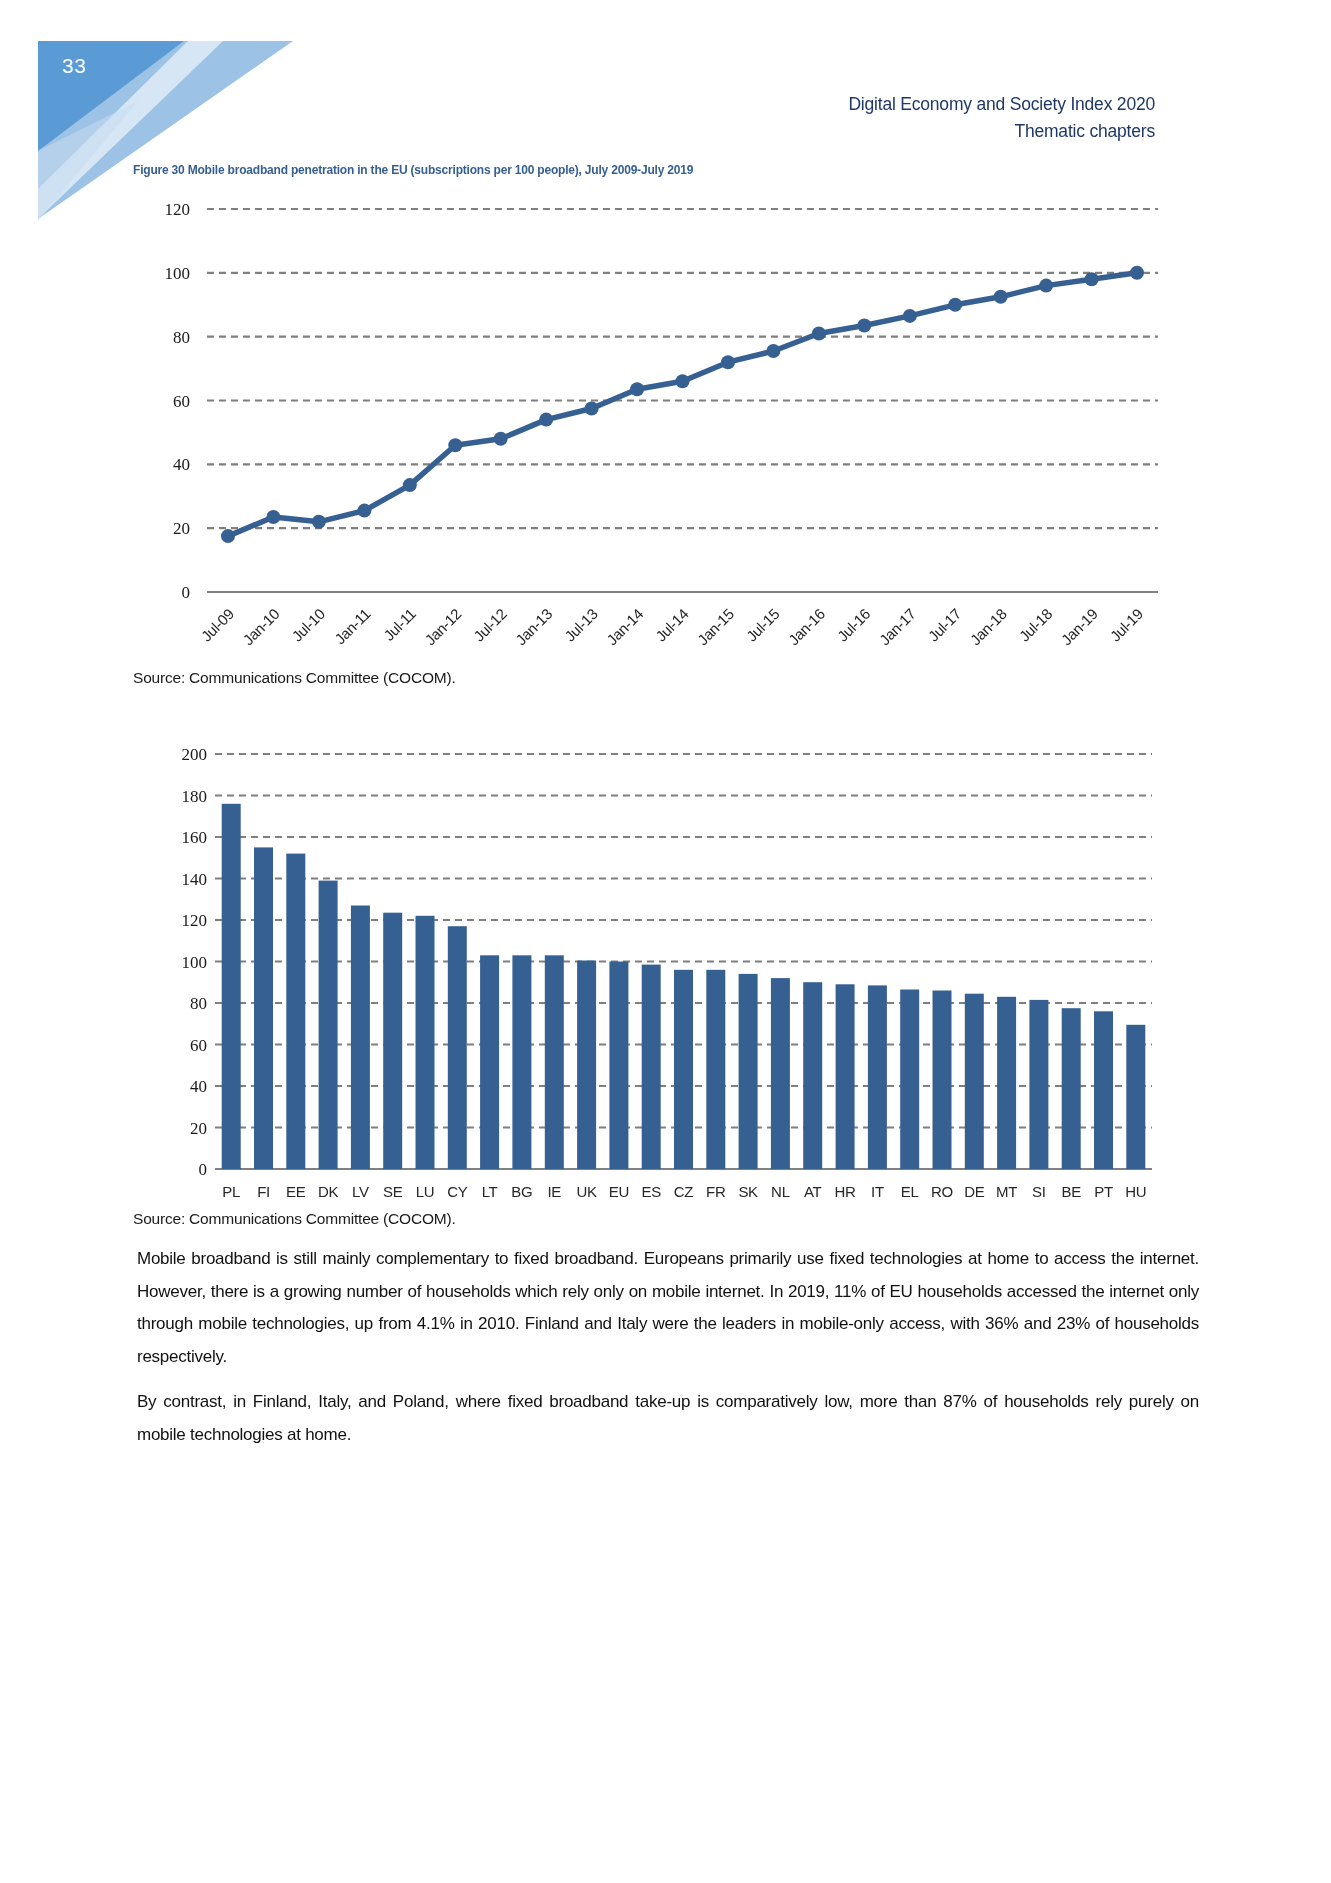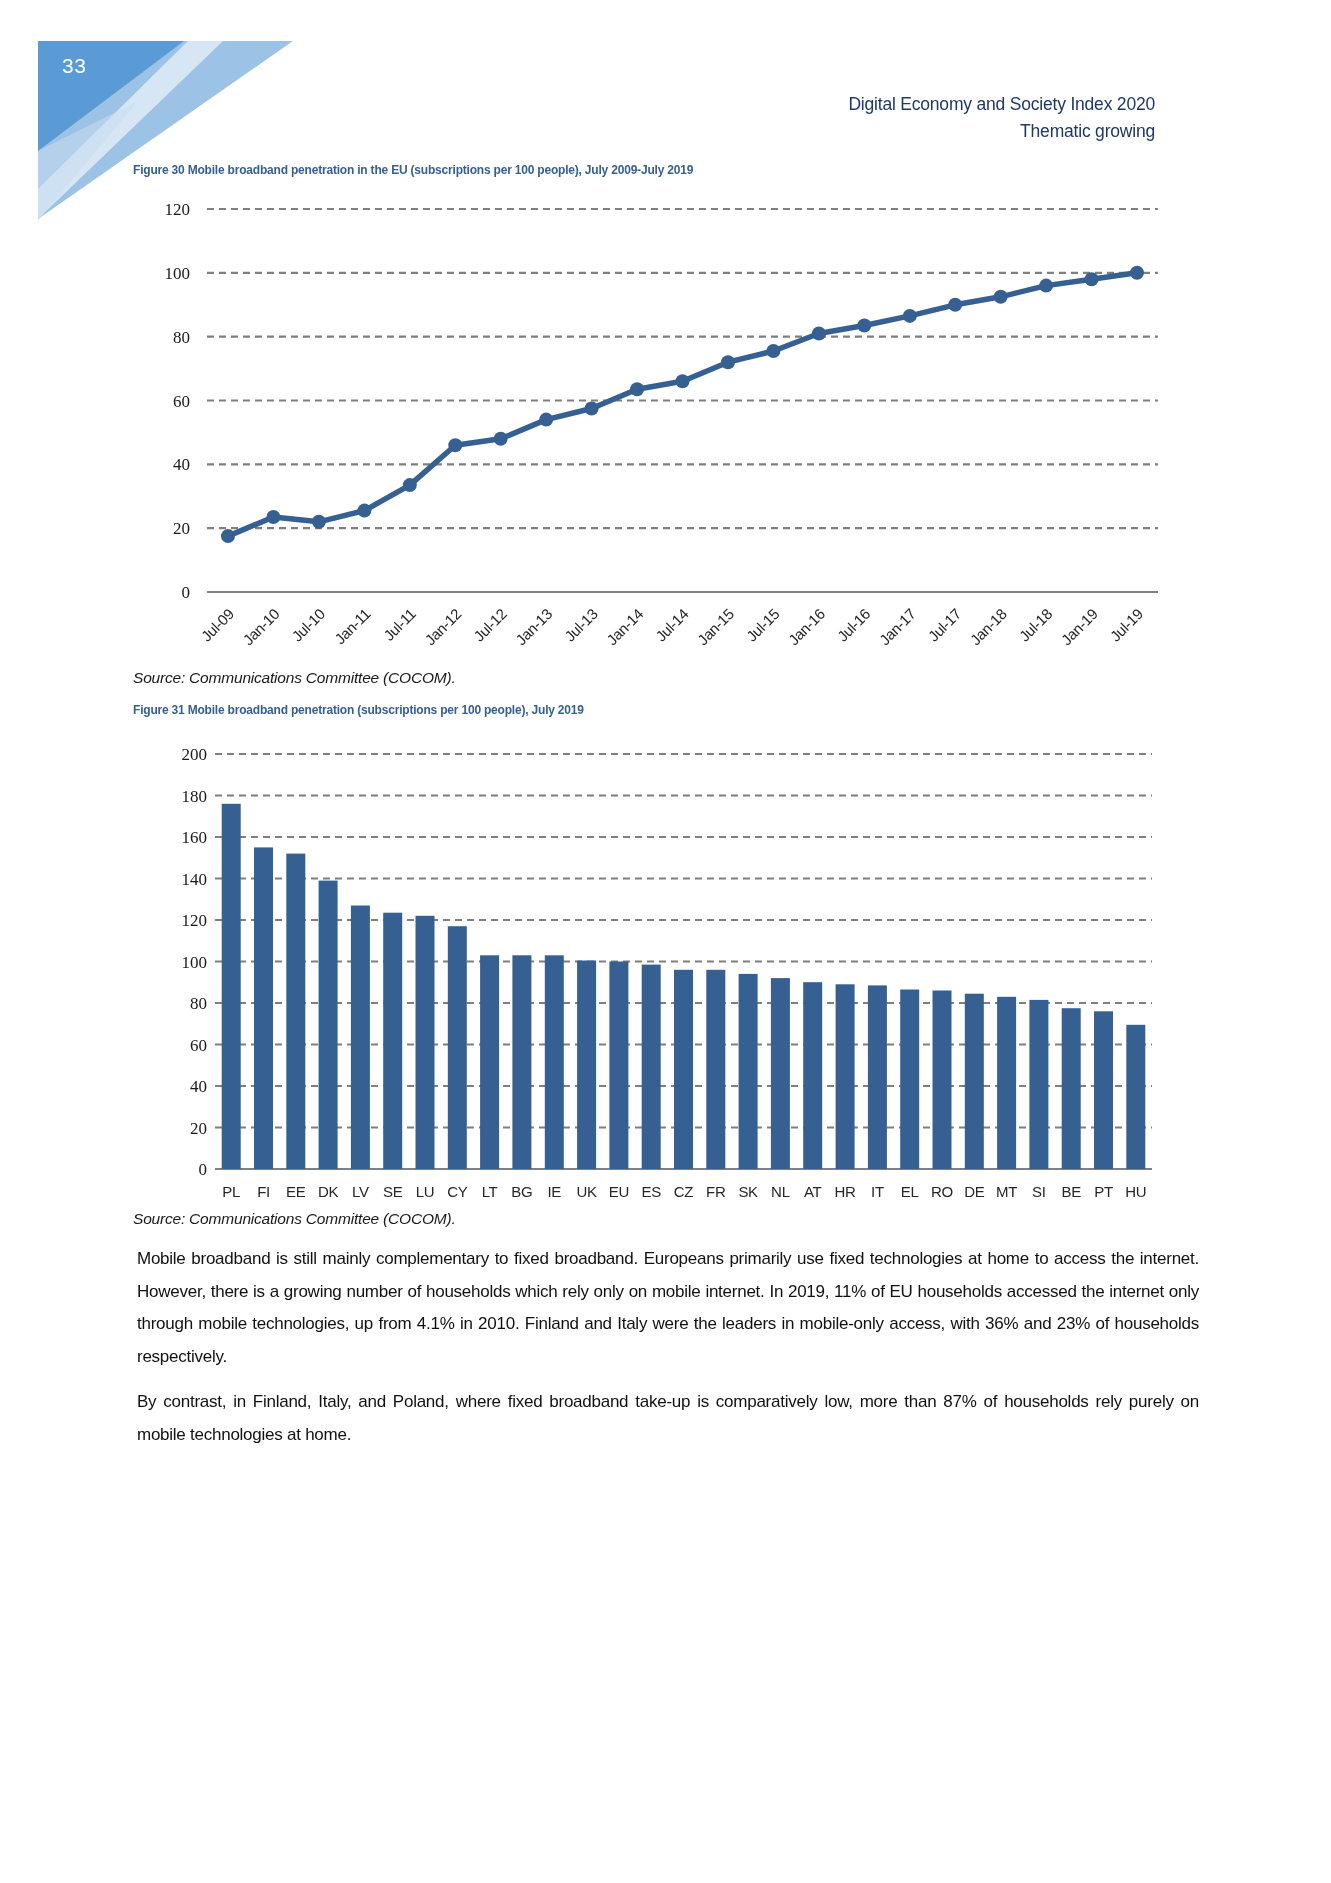--- a/index.html
+++ b/index.html
@@ -26,21 +26,21 @@
   
   .fig-caption{
     position:absolute;left:133px;width:1066px;
     color:#365F91;font-weight:bold;font-size:12px;letter-spacing:-0.2px;
   }
   .cap30{top:163px;}
   .cap31{top:703px;}
   
   .source-line{
     position:absolute;left:133px;width:1066px;
-    font-style:italic;font-size:15.5px;color:#1a1a1a;letter-spacing:-0.2px;
+    font-size:15.5px;color:#1a1a1a;letter-spacing:-0.2px;
   }
   .src30{top:669px;}
   .src31{top:1210px;}
   
   .chart{position:absolute;left:133px;}
   #line-chart{top:195px;width:1066px;height:470px;}
   #bar-chart{top:735px;width:1066px;height:480px;}
   svg{display:block;}
   .ytick{font-family:"Liberation Serif", serif;font-size:17px;fill:#1a1a1a;}
   .xtick{font-family:"Liberation Sans", sans-serif;font-size:15px;fill:#262626;letter-spacing:-0.3px;}
@@ -61,21 +61,21 @@
   <svg class="corner" viewBox="0 0 258 180" aria-hidden="true">
     <polygon points="0,0 255,0 0,178" fill="#9CC2E5"></polygon>
     <polygon points="150,0 185,0 0,178 0,148" fill="#DDEAF6" opacity="0.9"></polygon>
     <polygon points="0,0 146,0 0,110" fill="#5B9BD5"></polygon>
     <polygon points="0,110 100,60 0,180" fill="#C9DDF1" opacity="0.55"></polygon>
   </svg>
   <span class="page-number">33</span>
 
   <div class="doc-header">
     <div>Digital Economy and Society Index 2020</div>
-    <div>Thematic growing</div>
+    <div>Thematic chapters</div>
   </div>
 
   <div class="fig-caption cap30">Figure 30 Mobile broadband penetration in the EU (subscriptions per 100 people), July 2009-July 2019</div>
   <div class="chart" id="line-chart">
     <svg id="line-chart-svg" width="1066" height="470" viewBox="0 0 1066 470">
         <line x1="74" y1="397" x2="1025" y2="397" stroke="#808080" stroke-width="2.2"></line>
         <text x="57" y="403" text-anchor="end" class="ytick">0</text>
         <line x1="74" y1="333.1666666666667" x2="1025" y2="333.1666666666667" stroke="#7F7F7F" stroke-width="2.2" stroke-dasharray="7 5"></line>
         <text x="57" y="339.1666666666667" text-anchor="end" class="ytick">20</text>
         <line x1="74" y1="269.3333333333333" x2="1025" y2="269.3333333333333" stroke="#7F7F7F" stroke-width="2.2" stroke-dasharray="7 5"></line>
@@ -128,21 +128,20 @@
         <text transform="translate(783.8,420) rotate(-45)" text-anchor="end" class="xtick">Jan-17</text>
         <text transform="translate(829.2,420) rotate(-45)" text-anchor="end" class="xtick">Jul-17</text>
         <text transform="translate(874.7,420) rotate(-45)" text-anchor="end" class="xtick">Jan-18</text>
         <text transform="translate(920.1,420) rotate(-45)" text-anchor="end" class="xtick">Jul-18</text>
         <text transform="translate(965.6,420) rotate(-45)" text-anchor="end" class="xtick">Jan-19</text>
         <text transform="translate(1011.0,420) rotate(-45)" text-anchor="end" class="xtick">Jul-19</text>
       </svg>
   </div>
   <div class="source-line src30">Source: Communications Committee (COCOM).</div>
 
-  <div class="fig-caption cap31">Figure 31 Mobile broadband penetration (subscriptions per 100 people), July 2019</div>
   <div class="chart" id="bar-chart">
     <svg id="bar-chart-svg" width="1066" height="480" viewBox="0 0 1066 480">
         <line x1="82" y1="434" x2="1019" y2="434" stroke="#808080" stroke-width="2.2"></line>
         <text x="74" y="440" text-anchor="end" class="ytick">0</text>
         <line x1="82" y1="392.5" x2="1019" y2="392.5" stroke="#7F7F7F" stroke-width="2.2" stroke-dasharray="7 5"></line>
         <text x="74" y="398.5" text-anchor="end" class="ytick">20</text>
         <line x1="82" y1="351" x2="1019" y2="351" stroke="#7F7F7F" stroke-width="2.2" stroke-dasharray="7 5"></line>
         <text x="74" y="357" text-anchor="end" class="ytick">40</text>
         <line x1="82" y1="309.5" x2="1019" y2="309.5" stroke="#7F7F7F" stroke-width="2.2" stroke-dasharray="7 5"></line>
         <text x="74" y="315.5" text-anchor="end" class="ytick">60</text>

